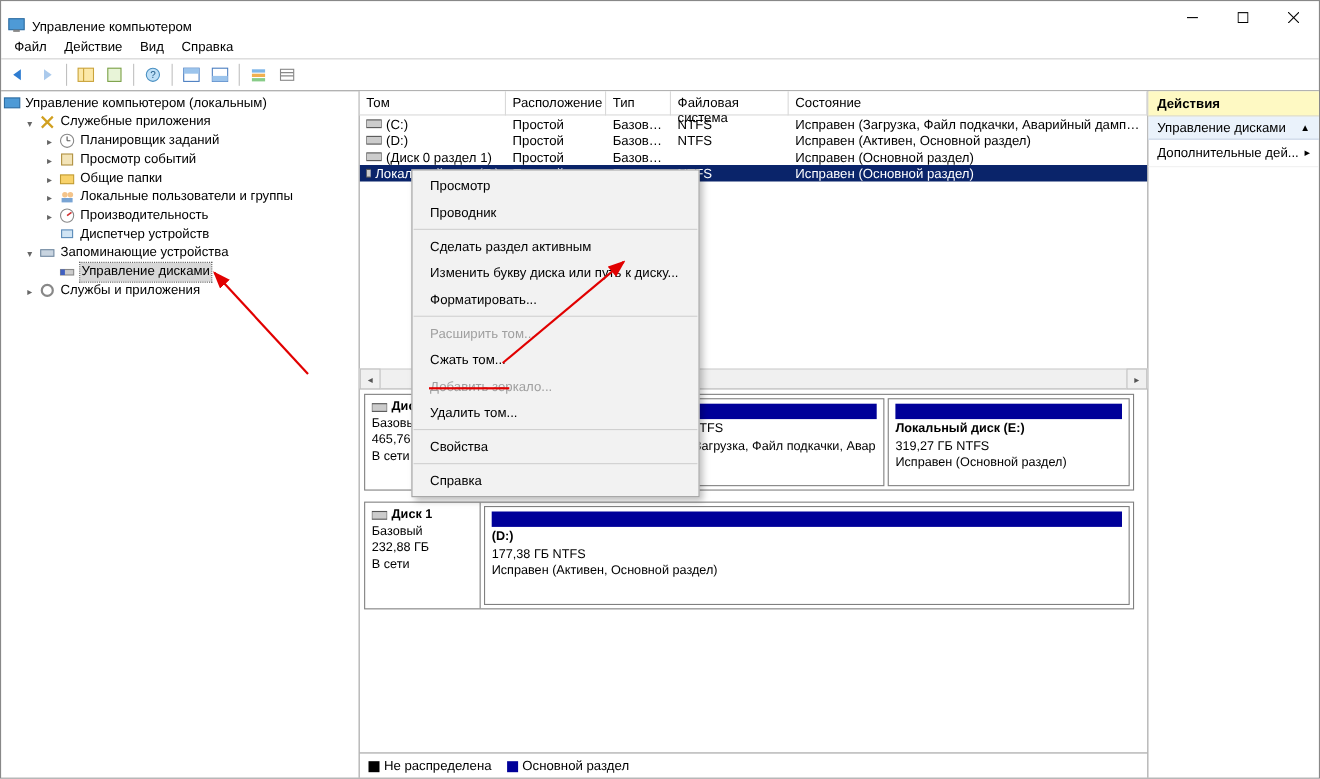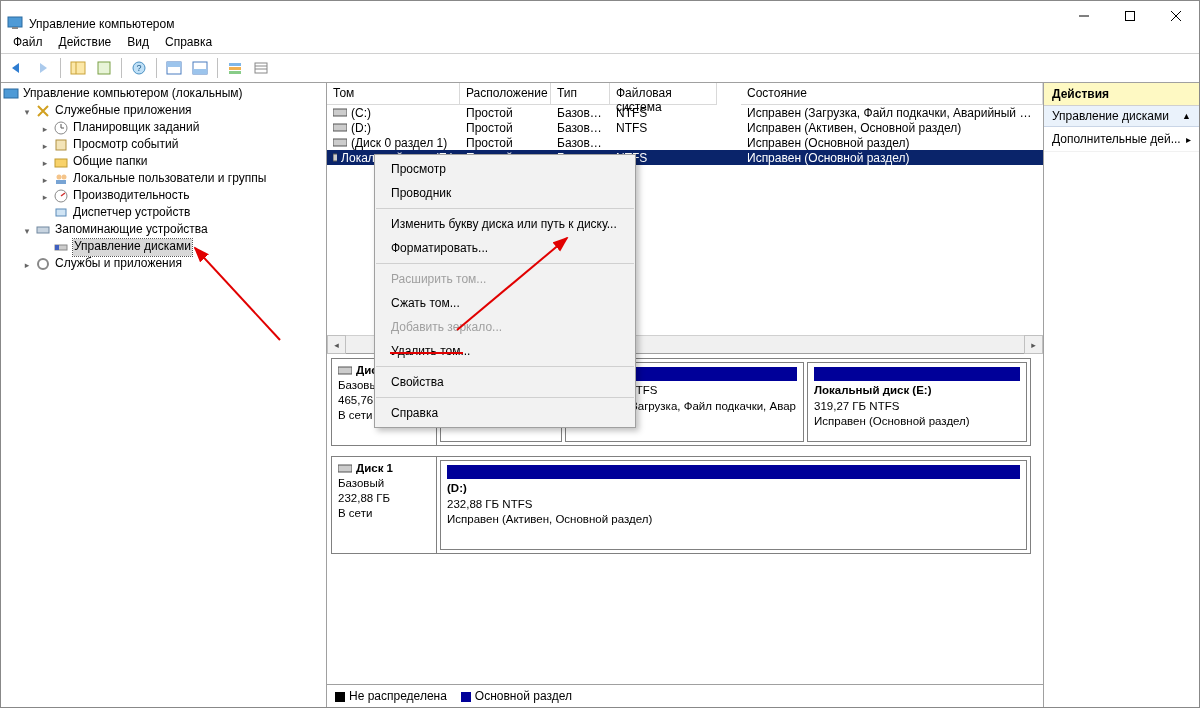--- a/index.html
+++ b/index.html
@@ -68,21 +68,21 @@
 .ctx .mi { padding: 5px 16px; color:#000;}
 .ctx .mi.disabled { color:#a0a0a0;}
 .ctx .sep { height:1px; background:#d0d0d0; margin: 3px 1px;}
 
 .arrow-overlay { position:absolute; pointer-events:none; }
 .red-underline { position:absolute; height:2px; background:#e10000; pointer-events:none;}
 
 svg { display:block; }
 
 
-.c0{width:133px;} .c1{width:91px;} .c2{width:59px;} .c3{width:107px;} .c4{flex:1; min-width:0;margin-left:24px;}
+.c0{width:133px;} .c1{width:91px;} .c2{width:59px;} .c3{width:107px;} .c4{flex:1; min-width:0;}
 </style>
 </head>
 <body>
 
 <div class="window">
 
   <div class="titlebar">
     <span class="icon">
       <svg width="16" height="16">
           <rect x="1" y="2" width="14" height="10" fill="#4e9ad6" stroke="#2a6aa0"></rect>
@@ -395,36 +395,37 @@
                 <b>Диск 1</b>
               </div>
             <div>Базовый</div>
             <div>232,88 ГБ</div>
             <div>В сети</div>
           </div>
           <div class="disk-parts">
             <div class="part" style="flex:1;">
               <div class="bar"></div>
               <b>(D:)</b>
-              <div>232,88 ГБ NTFS</div>
+              <div>177,38 ГБ NTFS</div>
               <div>Исправен (Активен, Основной раздел)</div>
             </div>
           </div>
         </div>
       </div>
 
       <div class="legend">
         <span><span class="sw" style="background:#000;"></span><span>Не распределена</span></span>
         <span><span class="sw" style="background:#000099;"></span><span>Основной раздел</span></span>
       </div>
 
       <div class="ctx" style="left:47px; top:71px;">
         <div class="mi">Просмотр</div>
         <div class="mi">Проводник</div>
         <div class="sep"></div>
+        <div class="mi">Сделать раздел активным</div>
         <div class="mi">Изменить букву диска или путь к диску...</div>
         <div class="mi">Форматировать...</div>
         <div class="sep"></div>
         <div class="mi disabled">Расширить том...</div>
         <div class="mi">Сжать том...</div>
         <div class="mi disabled">Добавить зеркало...</div>
         <div class="mi">Удалить том...</div>
         <div class="sep"></div>
         <div class="mi">Свойства</div>
         <div class="sep"></div>

